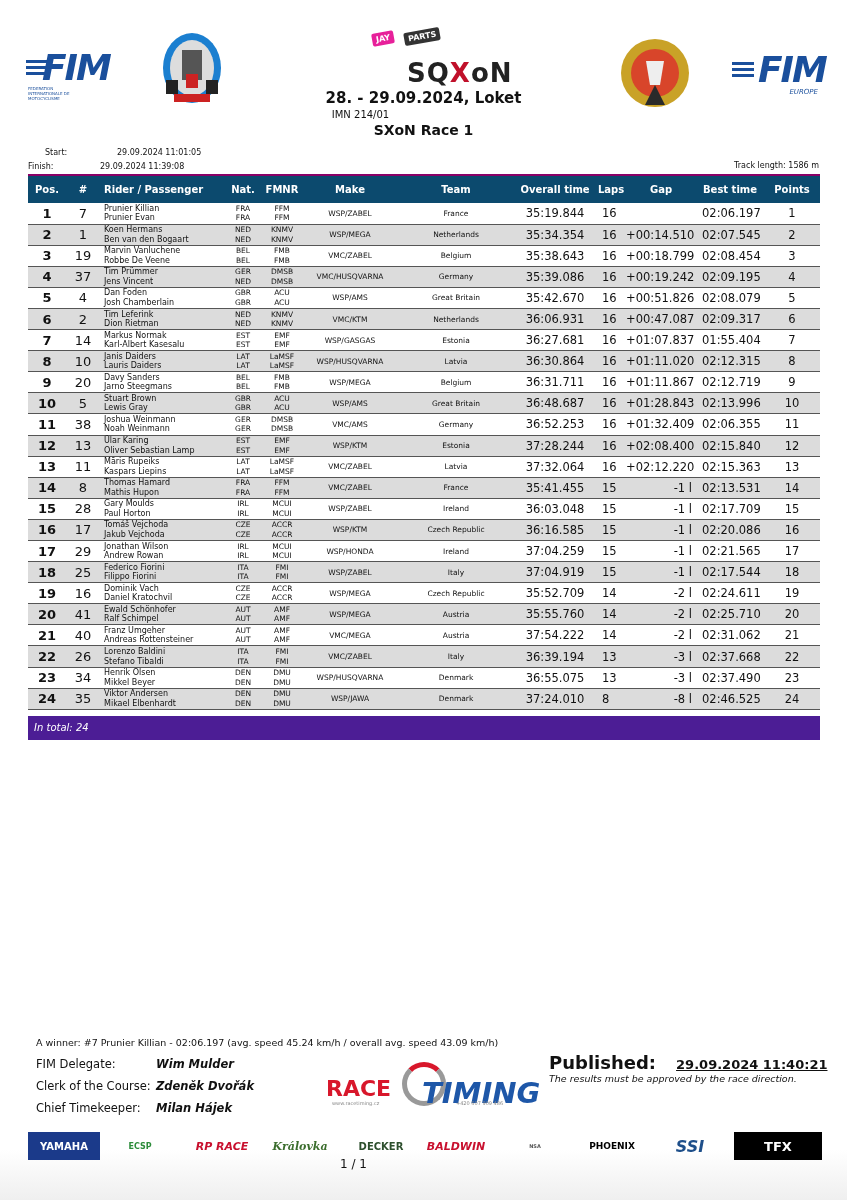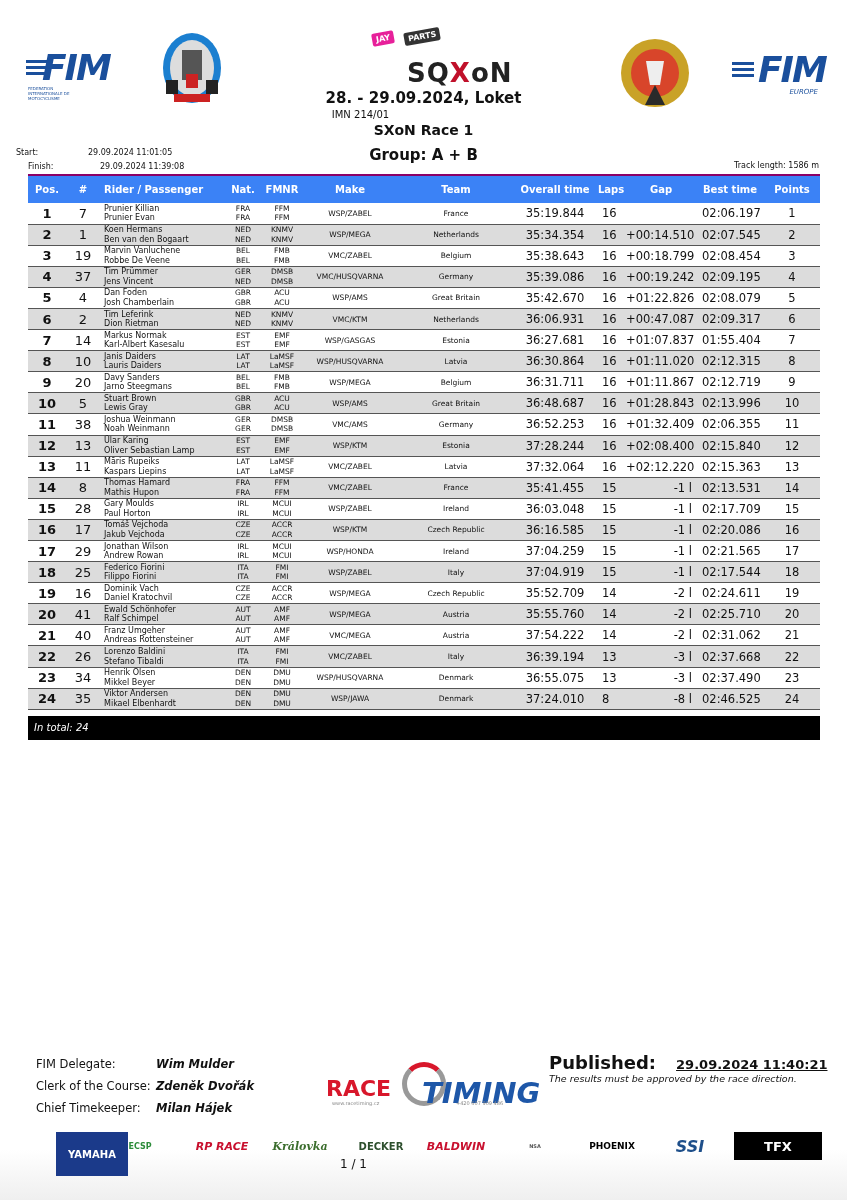--- a/index.html
+++ b/index.html
@@ -28,43 +28,43 @@
   .sqxon { position: absolute; left: 22px; top: 28px; font-size: 26px; font-weight: bold; color: #222; letter-spacing: 1px; margin-left: 23px; }
   .sqxon .x { color: #c0102a; }
 
   .event-title { position: absolute; left: 0; width: 847px; top: 89px; text-align: center; font-weight: bold; font-size: 15px; }
   .event-code { position: absolute; left: 0; width: 721px; top: 109px; text-align: center; font-size: 10px; }
   .race-name { position: absolute; left: 0; width: 847px; top: 122px; text-align: center; font-weight: bold; font-size: 14px; }
   .group { position: absolute; left: 0; width: 847px; top: 146px; text-align: center; font-weight: bold; font-size: 15px; }
 
   .meta { position: absolute; font-size: 8px; }
   .meta .lbl { display: inline-block; width: 72px; }
-  .start { left: 16px; top: 148px; }
+  .start { left: 45px; top: 148px; }
   .finish { left: 28px; top: 162px; }
   .track { right: 28px; top: 161px; font-size: 8px; position: absolute; }
 
   
   .results { position: absolute; left: 28px; top: 174px; width: 792px; border-collapse: collapse; table-layout: fixed; }
-  .results thead tr { background: #3b82f6; height: 28px; }
+  .results thead tr { background: #0c4a6e; height: 28px; }
   .results th { color: #ffffff; font-size: 10px; font-weight: bold; text-align: center; padding: 0; border-top: 2px solid #8a0066; }
   .results th.rider { text-align: left; padding-left: 4px; }
   .results tbody tr { height: 21.1px; }
   .results tbody tr.alt { background: #dcdcdc; }
   .results td { padding: 0; text-align: center; border-bottom: 1.5px solid #555; vertical-align: middle; }
   .results td.pos { font-size: 13px; font-weight: bold; }
   .results td.num { font-size: 13px; }
   .results td.rider { text-align: left; font-size: 8px; line-height: 9.5px; padding-left: 4px; }
   .results td.nat, .results td.fmnr { font-size: 7.5px; line-height: 9.5px; }
   .results td.make { font-size: 7.5px; }
   .results td.team { font-size: 7.5px; }
   .results td.time, .results td.laps, .results td.gap, .results td.best, .results td.pts { font-size: 11.5px; }
   .results td.laps { text-align: left; padding-left: 6px; }
   .results td.gap { text-align: right; padding-right: 4px; }
   .results td.best { text-align: left; padding-left: 6px; }
-  .total-row { position: absolute; left: 28px; top: 716px; width: 792px; height: 24px; background: #000000; color: #fff; font-size: 10px; font-style: italic; line-height: 24px; padding-left: 6px; box-sizing: border-box; }
+  .total-row { position: absolute; left: 28px; top: 716px; width: 792px; height: 24px; background: #4c1d95; color: #fff; font-size: 10px; font-style: italic; line-height: 24px; padding-left: 6px; box-sizing: border-box; }
 
   
   .winner { position: absolute; left: 36px; top: 1037px; font-size: 9.5px; }
   .official { position: absolute; left: 36px; font-size: 11.5px; }
   .official .lbl { display: inline-block; width: 120px; }
   .official .val { font-weight: bold; font-style: italic; }
   .o1 { top: 1057px; } .o2 { top: 1079px; } .o3 { top: 1101px; }
 
   .racetiming { position: absolute; left: 322px; top: 1060px; width: 210px; height: 52px; }
   .rt-race { position: absolute; left: 4px; top: 16px; font-size: 22px; font-weight: bold; color: #d8172b; }
@@ -73,21 +73,21 @@
   .rt-small1 { position: absolute; left: 10px; top: 40px; font-size: 5px; color: #888; }
   .rt-small2 { position: absolute; left: 134px; top: 40px; font-size: 5px; color: #888; }
 
   .published { position: absolute; left: 549px; top: 1052px; }
   .pub-label { font-weight: bold; font-size: 18px; }
   .pub-value { font-weight: bold; font-size: 13px; text-decoration: underline; margin-left: 20px; }
   .pub-note { position: absolute; left: 549px; top: 1073px; font-size: 9.5px; font-style: italic; }
 
   .sponsors { position: absolute; left: 28px; top: 1131px; width: 792px; height: 30px; }
   .sp { position: absolute; top: 0; height: 30px; display: flex; align-items: center; justify-content: center; font-weight: bold; font-size: 9px; box-sizing: border-box; }
-  .sp-yamaha { left: 0; width: 72px; background: #1b3a8a; color: #fff; font-size: 10px; height: 44px; top: 1px; margin-left: 28px; }
+  .sp-yamaha { left: 0; width: 72px; background: #1b3a8a; color: #fff; font-size: 10px; height: 28px; top: 1px; }
   .sp-ecsp { left: 92px; width: 40px; color: #2c8c3a; font-size: 8px; }
   .sp-rprace { left: 158px; width: 72px; color: #c8102e; font-style: italic; font-size: 11px; }
   .sp-kralovka { left: 244px; width: 56px; color: #3b6d2d; font-style: italic; font-family: "DejaVu Serif", serif; font-size: 11px; }
   .sp-decker { left: 326px; width: 54px; color: #2d4f2d; font-size: 10px; }
   .sp-baldwin { left: 392px; width: 72px; color: #c8102e; font-style: italic; font-size: 11px; }
   .sp-nsa { left: 484px; width: 46px; color: #555; font-size: 5px; }
   .sp-phoenix { left: 548px; width: 72px; color: #000; font-size: 9px; }
   .sp-ssi { left: 632px; width: 60px; color: #1e4f8a; font-style: italic; font-size: 16px; }
   .sp-tfx { left: 706px; width: 88px; background: #000; color: #fff; font-size: 13px; height: 28px; top: 1px; }
   .page-num { position: absolute; left: 0; width: 707px; top: 1157px; text-align: center; font-size: 12px; }
@@ -143,21 +143,20 @@
         <div></div>
         <div></div>
       </div>
     <div class="fim-word" style="padding-left:24px">FIM</div>
     <div class="fim-europe">EUROPE</div>
   </div>
 
   <div class="event-title">28. - 29.09.2024, Loket</div>
   <div class="event-code">IMN 214/01</div>
   <div class="race-name">SXoN Race 1</div>
-  <div class="group">Group:  A + B</div>
 
   <div class="meta start">
     <span class="lbl">Start:</span><span>29.09.2024 11:01:05</span>
   </div>
   <div class="meta finish">
     <span class="lbl">Finish:</span><span>29.09.2024 11:39:08</span>
   </div>
   <div class="track">Track length: 1586 m</div>
 
   <table class="results">
@@ -296,21 +295,21 @@
         <div>GBR</div>
       </td>
       <td class="fmnr">
         <div>ACU</div>
         <div>ACU</div>
       </td>
       <td class="make">WSP/AMS</td>
       <td class="team">Great Britain</td>
       <td class="time">35:42.670</td>
       <td class="laps">16</td>
-      <td class="gap">+01:22.826</td>
+      <td class="gap">+00:51.826</td>
       <td class="best">02:08.079</td>
       <td class="pts">5</td>
     </tr>
         <tr class="alt">
       <td class="pos">6</td>
       <td class="num">2</td>
       <td class="rider">
         <div>Tim Leferink</div>
         <div>Dion Rietman</div>
       </td>
@@ -742,20 +741,21 @@
       <td class="laps">8</td>
       <td class="gap">-8 l</td>
       <td class="best">02:46.525</td>
       <td class="pts">24</td>
     </tr>
       </tbody>
   </table>
 
   <div class="total-row">In total: 24</div>
 
+  <div class="winner">A winner: #7 Prunier Killian - 02:06.197 (avg. speed 45.24 km/h / overall avg. speed 43.09 km/h)</div>
   <div class="official o1">
     <span class="lbl">FIM Delegate:</span><span class="val">Wim Mulder</span>
   </div>
   <div class="official o2">
     <span class="lbl">Clerk of the Course:</span><span class="val">Zdeněk Dvořák</span>
   </div>
   <div class="official o3">
     <span class="lbl">Chief Timekeeper:</span><span class="val">Milan Hájek</span>
   </div>
 

